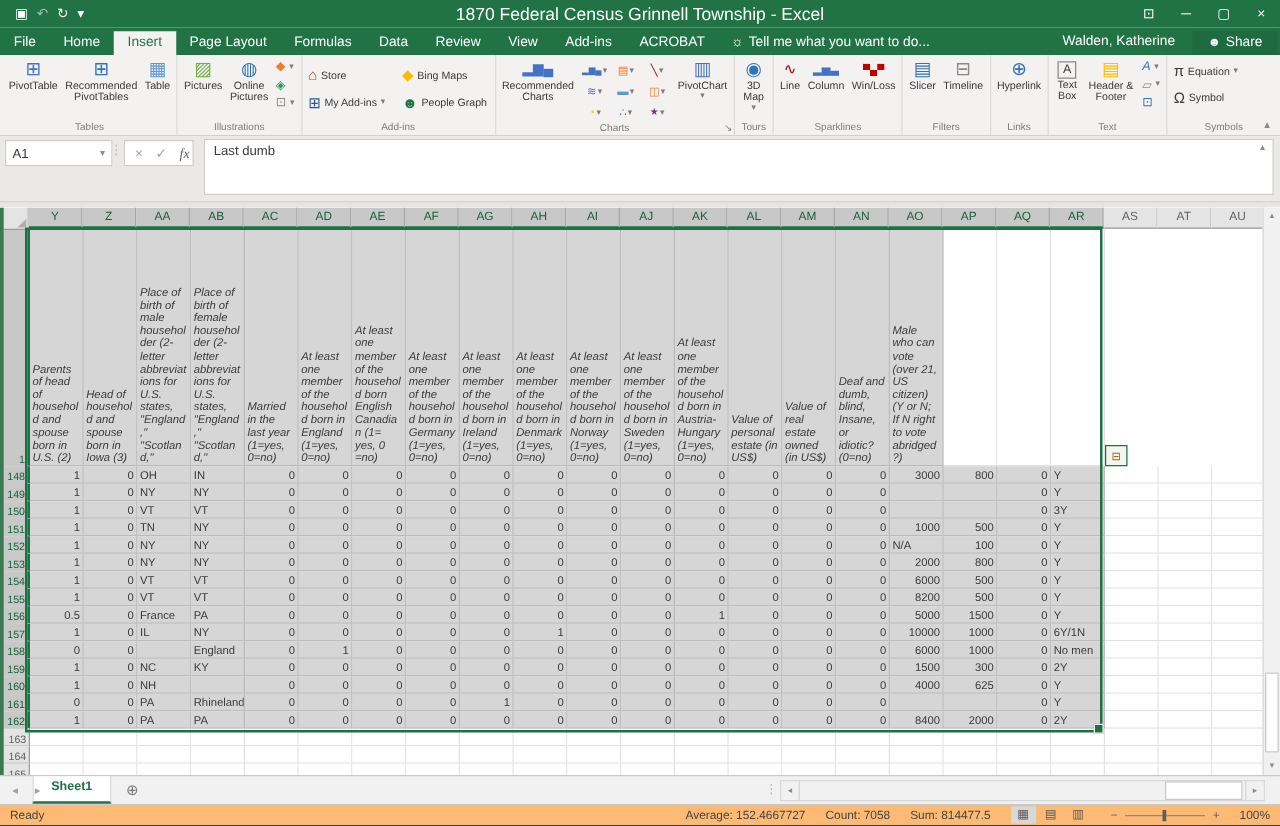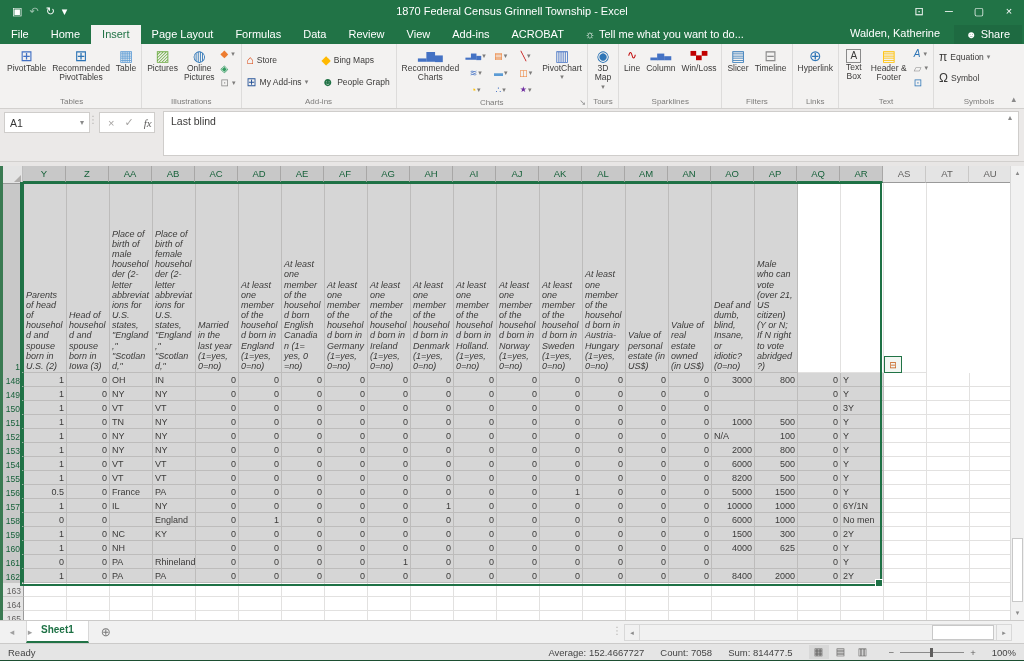--- a/index.html
+++ b/index.html
@@ -3,21 +3,21 @@
 <meta charset="utf-8">
 <style>
   html,body{margin:0;padding:0;}
   body{width:1024px;height:661px;overflow:hidden;background:#fff;
        font-family:"Liberation Sans", sans-serif;-webkit-font-smoothing:antialiased;position:relative;}
   
   .titlebar{height:22px;background:#217346;color:#fff;display:flex;align-items:center;position:relative;font-size:11px;}
   .qat{display:flex;align-items:center;gap:7px;padding-left:12px;}
   .ticon{font-size:11px;line-height:22px;cursor:default;}
   .dim{opacity:.55;}
-  .wtitle{position:absolute;left:50%;transform:translateX(-50%);white-space:nowrap;font-size:11px;}
+  .wtitle{position:absolute;left:50%;transform:translateX(-50%);white-space:nowrap;font-size:14px;}
   .wincontrols{margin-left:auto;display:flex;}
   .winbtn{width:30px;height:22px;text-align:center;line-height:22px;font-size:11px;}
   
   .tabrow{height:22px;background:#217346;display:flex;align-items:flex-end;color:#fff;font-size:11px;}
   .rtab{padding:3px 11px 4px;white-space:nowrap;}
   .rtab.active{background:#f3f2f1;color:#217346;}
   .tellme{display:flex;align-items:center;gap:4px;padding:3px 10px 4px;white-space:nowrap;}
   .bulb{color:#fff;font-size:11px;}
   .acct{margin-left:auto;display:flex;align-items:center;gap:14px;padding-right:2px;}
   .user{padding-bottom:4px;white-space:nowrap;}
@@ -85,21 +85,21 @@
             border-right:1px solid #d8d8d8;border-left:1px solid #d8d8d8;border-bottom:2px solid #217346;height:15px;}
   .addsheet{margin-left:12px;color:#7a7a7a;font-size:12px;}
   .hsplit{position:absolute;left:612px;color:#b5b3b1;font-size:10px;top:4px;}
   .hs-left{position:absolute;left:624px;top:3px;width:14px;height:15px;background:#f1f1f1;border:1px solid #d8d8d8;
            text-align:center;font-size:7px;line-height:15px;color:#8a8a8a;}
   .hs-track{position:absolute;left:639px;top:3px;width:356px;height:15px;background:#f1f1f1;border:1px solid #d8d8d8;}
   .hs-thumb{position:absolute;left:292px;top:0px;width:60px;height:13px;background:#fff;border:1px solid #c8c8c8;}
   .hs-right{position:absolute;left:996px;top:3px;width:14px;height:15px;background:#f1f1f1;border:1px solid #d8d8d8;
             text-align:center;font-size:7px;line-height:15px;color:#8a8a8a;}
   
-  .statusbar{height:16px;background:#e5e5e5;border-top:1px solid #cbcac9;display:flex;align-items:center;
+  .statusbar{height:16px;background:#fdba74;border-top:1px solid #cbcac9;display:flex;align-items:center;
              font-size:9.5px;color:#444;}
   .smode{padding-left:8px;}
   .sright{margin-left:auto;display:flex;align-items:center;gap:16px;padding-right:8px;}
   .viewbtns{display:flex;gap:2px;}
   .viewbtn{width:20px;height:14px;text-align:center;line-height:14px;font-size:10px;color:#5f5e5d;}
   .viewbtn.active{background:#d8d8d8;}
   .zoomslider{display:flex;align-items:center;gap:6px;color:#5f5e5d;}
   .ztrack{width:64px;height:1px;background:#8a8a8a;position:relative;}
   .zhandle{position:absolute;left:30px;top:-4px;width:3px;height:9px;background:#5f5e5d;}
   .bottomstrip{height:3px;background:#1d4f32;}
@@ -375,21 +375,21 @@
   <div class="namebox">
     <span>A1</span>
     <span class="nbdd">▾</span>
   </div>
   <span class="vdots">⋮</span>
   <div class="fxbtns">
     <span>×</span>
     <span>✓</span>
     <span class="fxi">fx</span>
   </div>
-  <div class="fcontent">Last blind</div>
+  <div class="fcontent">Last dumb</div>
   <span class="fcollapse">▴</span>
 </div>
 <div class="gap"></div>
 
 <div class="grid">
   <div class="lstrip"></div>
   <div class="colheads">
     <div class="corner">
         <span class="tri"></span>
       </div>
@@ -444,23 +444,20 @@
         <div class="cell hcell" style="height: 189px;">
           <span>At least one member of the household born in Germany (1=yes, 0=no)</span>
         </div>
         <div class="cell hcell" style="height: 189px;">
           <span>At least one member of the household born in Ireland (1=yes, 0=no)</span>
         </div>
         <div class="cell hcell" style="height: 189px;">
           <span>At least one member of the household born in Denmark (1=yes, 0=no)</span>
         </div>
         <div class="cell hcell" style="height: 189px;">
-          <span>At least one member of the household born in Holland. (1=yes, 0=no)</span>
-        </div>
-        <div class="cell hcell" style="height: 189px;">
           <span>At least one member of the household born in Norway (1=yes, 0=no)</span>
         </div>
         <div class="cell hcell" style="height: 189px; align-items: flex-end;">
           <span>At least one member of the household born in Sweden (1=yes, 0=no)</span>
         </div>
         <div class="cell hcell" style="height: 189px;">
           <span>At least one member of the household born in Austria-Hungary (1=yes, 0=no)</span>
         </div>
         <div class="cell hcell" style="height: 189px;">
           <span>Value of personal estate (in US$)</span>

